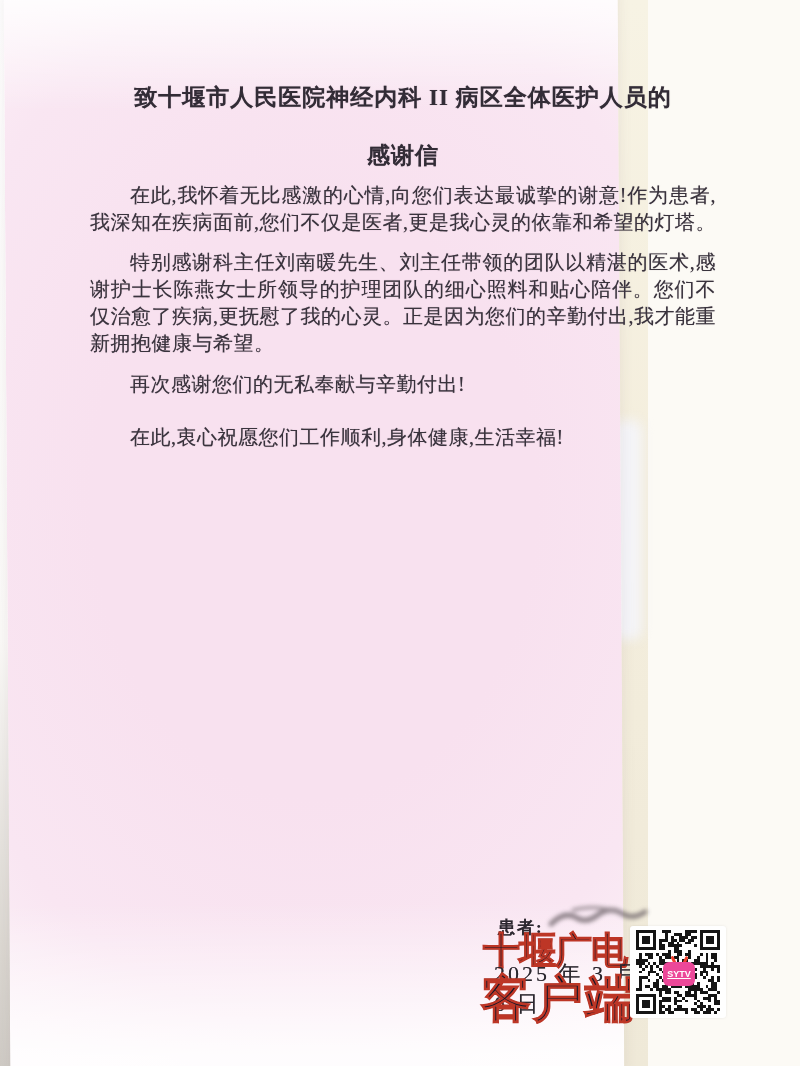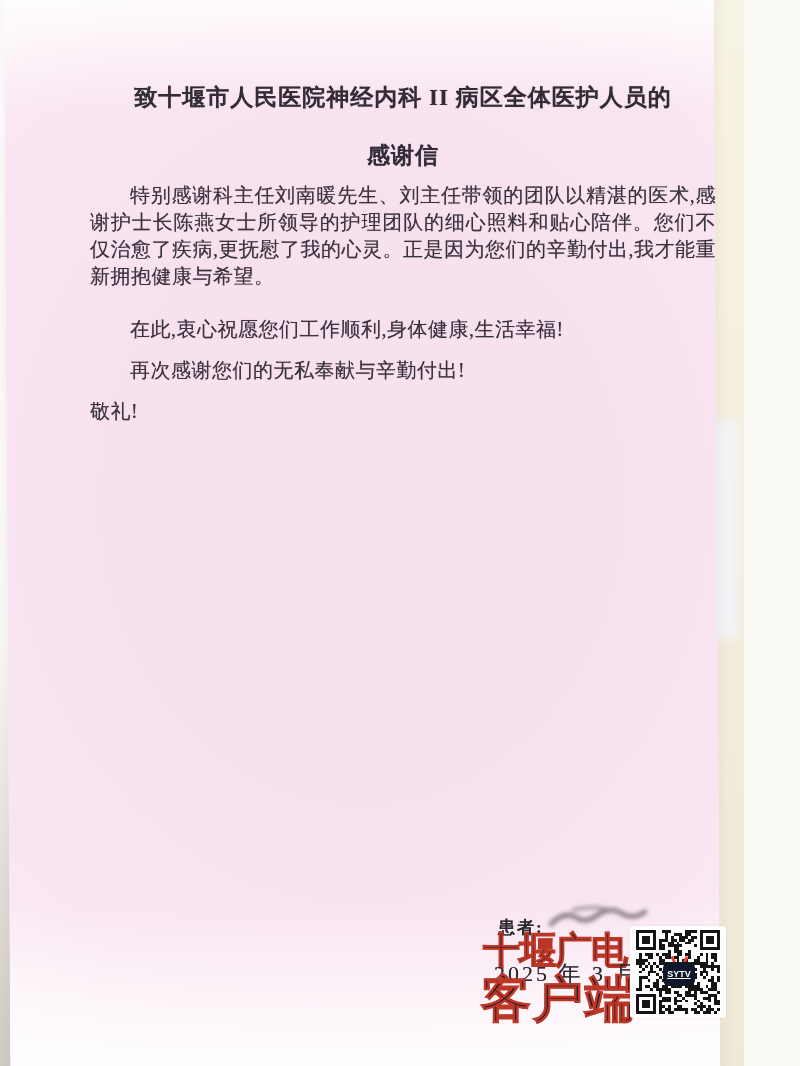--- a/index.html
+++ b/index.html
@@ -2,21 +2,21 @@
 <html><head>
 <meta charset="utf-8">
 <style>
   html,body{margin:0;padding:0;}
   body{
     width:800px;height:1066px;
     font-family:"Liberation Serif","DejaVu Serif",serif;
     background:#fcfaf5;
     position:relative;overflow:hidden;
   }
-  .stage{position:absolute;inset:0;width:744px;height:1066px;}
+  .stage{position:absolute;inset:0;width:648px;height:1066px;}
 
   
   .bg-right-strip{
     position:absolute;right:0;top:0;width:42px;height:100%;
     background:linear-gradient(180deg,#f7f3e4 0%,#f4eedd 45%,#efe9d8 100%);
   }
   .bg-right-patch{
     position:absolute;right:6px;top:420px;width:30px;height:220px;
     background:#f4f4f8;filter:blur(6px);border-radius:10px;
   }
@@ -86,21 +86,21 @@
     background:#ffffff;border-radius:3px;
     display:flex;align-items:center;justify-content:center;
     box-shadow:0 0 3px rgba(0,0,0,.08);
   }
   .qr svg{width:86px;height:84px;}
   .tv-icon{
     position:absolute;left:33px;top:30px;width:32px;height:30px;
   }
   .tv-body{
     position:absolute;left:0;top:6px;width:32px;height:24px;
-    background:#0f172a;border-radius:6px;
+    background:#ec4899;border-radius:6px;
     display:flex;align-items:center;justify-content:center;
     font-family:"Liberation Sans","DejaVu Sans",sans-serif;
     font-size:9px;font-weight:900;color:#ffffff;letter-spacing:0;text-decoration:underline;
   }
   .tv-ant-l,.tv-ant-r{
     position:absolute;top:0;width:2.5px;height:8px;background:#f23e2b;border-radius:2px;
   }
   .tv-ant-l{left:9px;transform:rotate(-25deg);}
   .tv-ant-r{right:9px;transform:rotate(25deg);}
 </style>
@@ -114,25 +114,25 @@
   <div class="bg-left-strip"></div>
   <div class="edge-line"></div>
 
   <div class="paper"></div>
 
   <div class="content">
     <div class="title">致十堰市人民医院神经内科 II 病区全体医护人员的</div>
     <div class="title title2">感谢信</div>
 
 
+    <p class="indent">在此,我怀着无比感激的心情,向您们表达最诚挚的谢意!作为患者,我深知在疾病面前,您们不仅是医者,更是我心灵的依靠和希望的灯塔。</p>
     <p class="indent">特别感谢科主任刘南暖先生、刘主任带领的团队以精湛的医术,感谢护士长陈燕女士所领导的护理团队的细心照料和贴心陪伴。您们不仅治愈了疾病,更抚慰了我的心灵。正是因为您们的辛勤付出,我才能重新拥抱健康与希望。</p>
 
+    <p class="indent gap">再次感谢您们的无私奉献与辛勤付出!</p>
     <p class="indent closing1">在此,衷心祝愿您们工作顺利,身体健康,生活幸福!</p>
-    <p class="indent gap">再次感谢您们的无私奉献与辛勤付出!</p>
-    <p class="gap">敬礼!</p>
   </div>
 
   <svg class="sig-blur" viewBox="0 0 110 40">
     <path d="M8 26 q14 -14 26 -6 q10 6 22 -4 q12 -8 24 0 q10 6 22 -2" fill="none" stroke="#6a6066" stroke-width="5" stroke-linecap="round"></path>
     <path d="M30 12 q20 -6 48 2" fill="none" stroke="#7a7076" stroke-width="3" stroke-linecap="round"></path>
   </svg>
 
   <div class="patient-row">患者:</div>
 
   <div class="brand brand-top">十堰广电</div>

